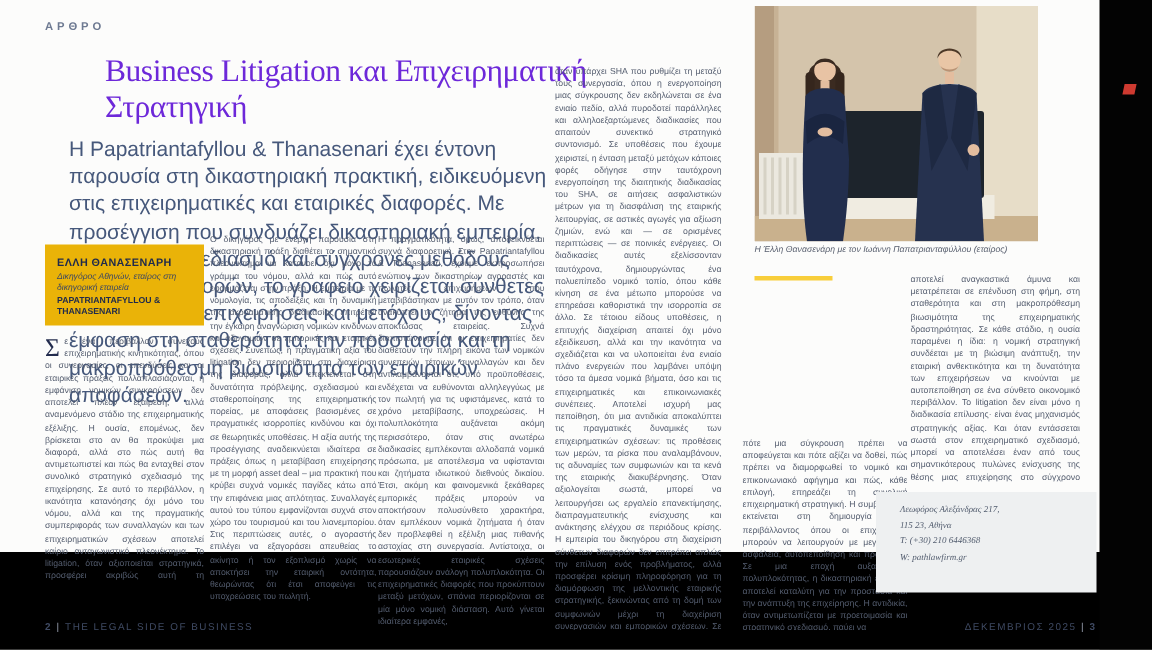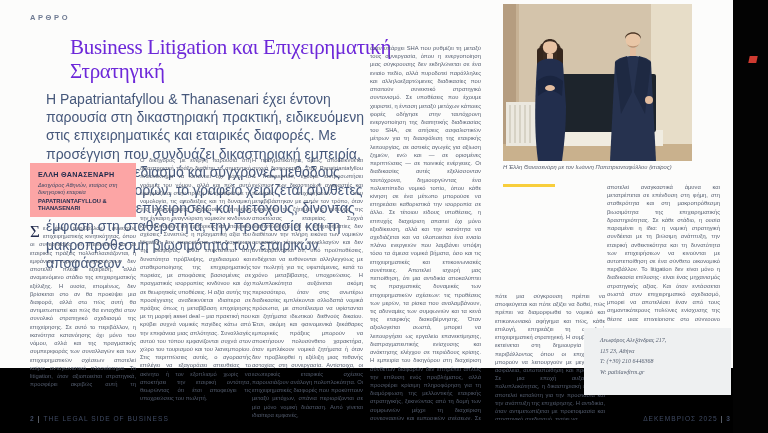--- a/index.html
+++ b/index.html
@@ -32,21 +32,21 @@
   }
   #col1 { left:30px;  top:224px; width:106px; height:164px; }
   #col2 { left:140px; top:156px; width:111px; height:262px; }
   #col3 { left:252px; top:156px; width:111px; height:262px; }
   #col4 { left:370px; top:44px;  width:111px; height:376px; }
   #col5 { left:495px; top:292px; width:110px; height:128px; }
   #col6 { left:607px; top:183px; width:113px; height:138px; }
 
   #author-box {
     left:30px; top:163px; width:106px; height:54px;
-    background:#fca5a5; padding:7px 8px 6px 8px;
+    background:#eab308; padding:7px 8px 6px 8px;
   }
   #author-name {
     font-size:7.2px; font-weight:bold; color:#1f2a4c; letter-spacing:0.3px;
     margin-bottom:3px;
   }
   #author-role {
     font-size:5.7px; font-style:italic; color:#3c4762; line-height:1.3;
   }
   #author-firm {
     font-size:5.8px; font-weight:bold; color:#1f2a4c; line-height:1.3; margin-top:1px;

